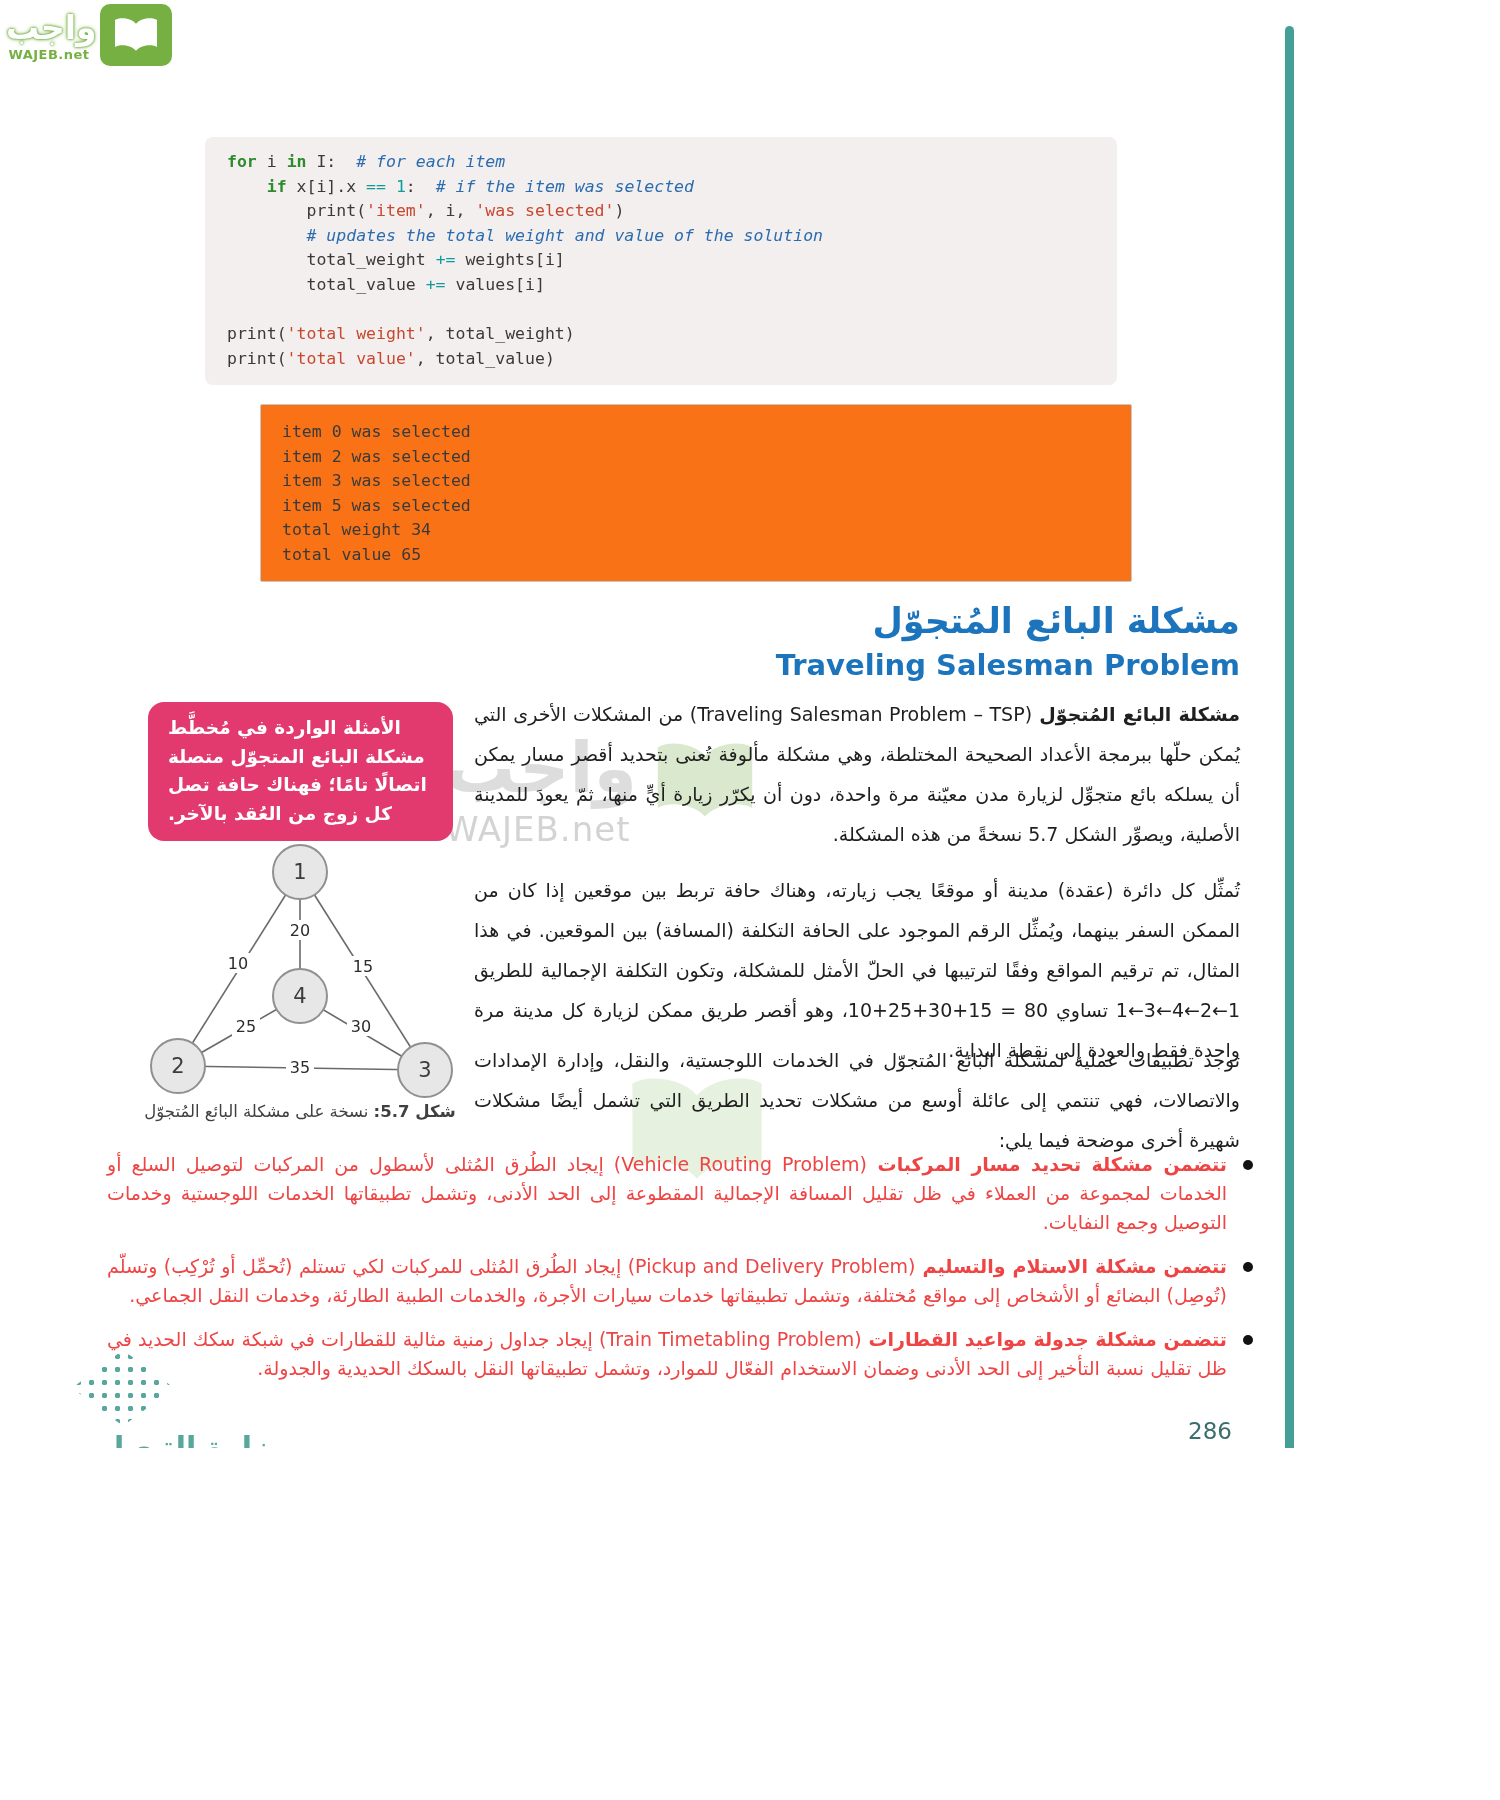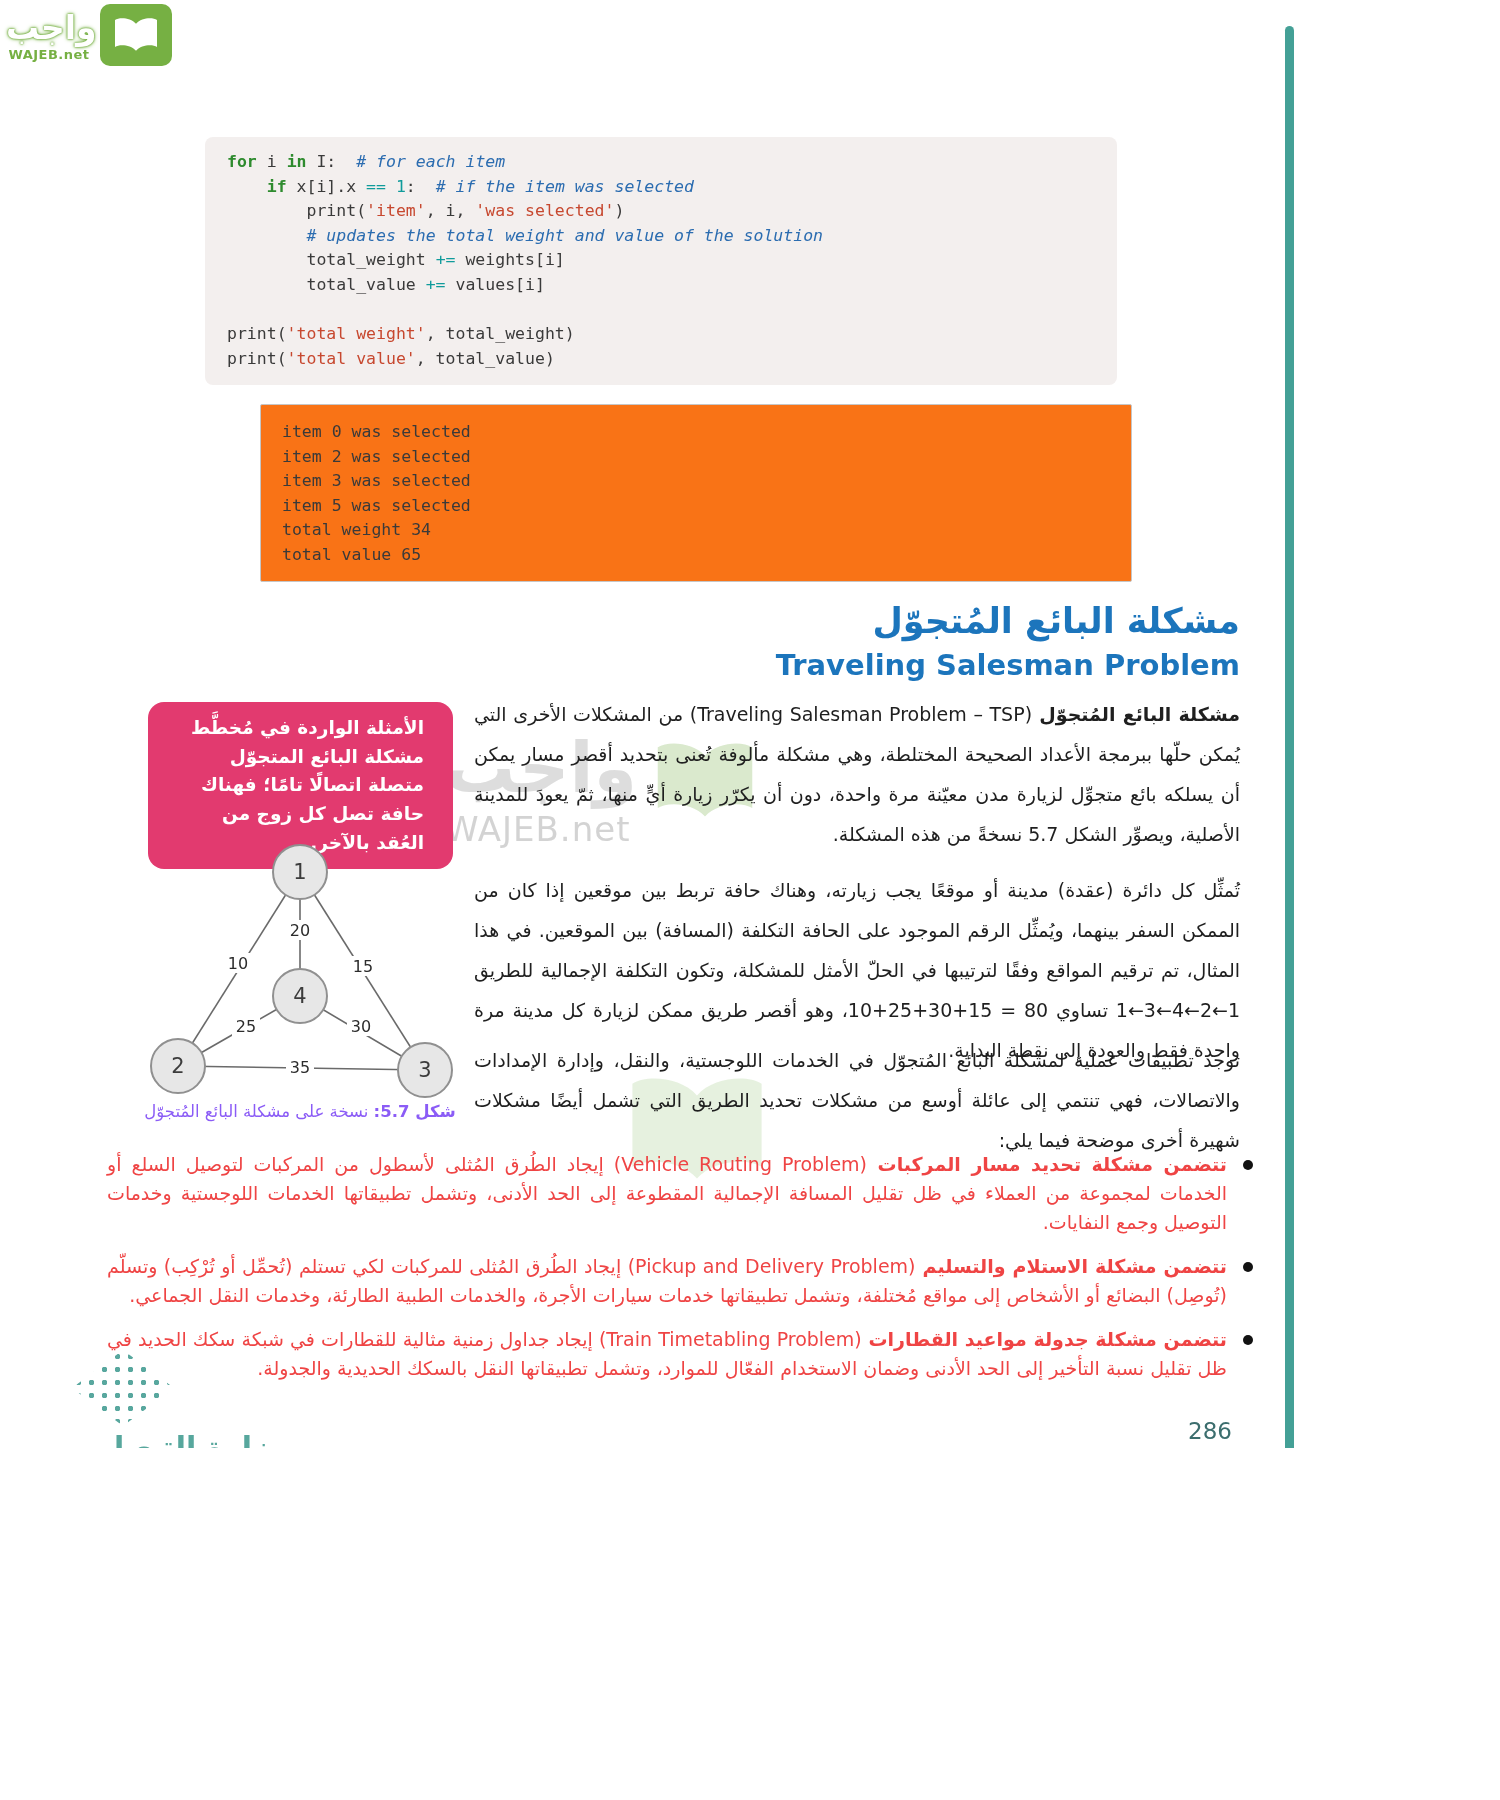--- a/index.html
+++ b/index.html
@@ -58,30 +58,30 @@
   .p1{top:694px;}
   .p2{top:870px;}
   .p3{top:1040px;}
   .para .b{font-weight:bold;}
   .para .en, .bullets .en{font-family:"DejaVu Sans",sans-serif;}
   .bullets .b{font-weight:bold;}
 
   
   .callout{position:absolute;left:148px;top:702px;width:305px;min-height:116px;
            background:#e23a6f;border-radius:16px;color:#fff;font-weight:bold;
-           font-size:18.5px;line-height:1.55;text-align:right;padding:12px 29px;z-index:2;}
+           font-size:18.5px;line-height:1.55;text-align:left;padding:12px 20px;z-index:2;}
 
   
   .graph{position:absolute;left:130px;top:832px;width:340px;height:268px;z-index:2;}
   .graph .edge{stroke:#6a6a6a;stroke-width:1.6;}
   .graph .node{fill:#e7e7e7;stroke:#909090;stroke-width:2;}
   .graph .nlabel{font-size:21px;fill:#3c3c3c;text-anchor:middle;font-family:"DejaVu Sans",sans-serif;}
   .graph .elabel{font-size:16px;fill:#2c2c2c;text-anchor:middle;font-family:"DejaVu Sans",sans-serif;}
   .fig-caption{position:absolute;left:110px;top:1102px;width:380px;text-align:center;
-               font-size:16.5px;color:#8b5cf6;z-index:2;}
+               font-size:16.5px;color:#404040;z-index:2;}
   .fc-label{font-weight:bold;}
 
   
   .bullets{position:absolute;right:245px;top:1150px;width:1148px;z-index:2;
            font-size:19px;line-height:29px;color:#ef4444;}
   .bullet{position:relative;padding-right:28px;margin-bottom:15px;text-align:justify;}
   .dot{position:absolute;right:2px;top:10px;width:10px;height:10px;border-radius:50%;background:#121212;}
 
   
   .ministry{position:absolute;left:68px;top:1350px;width:220px;z-index:2;}

